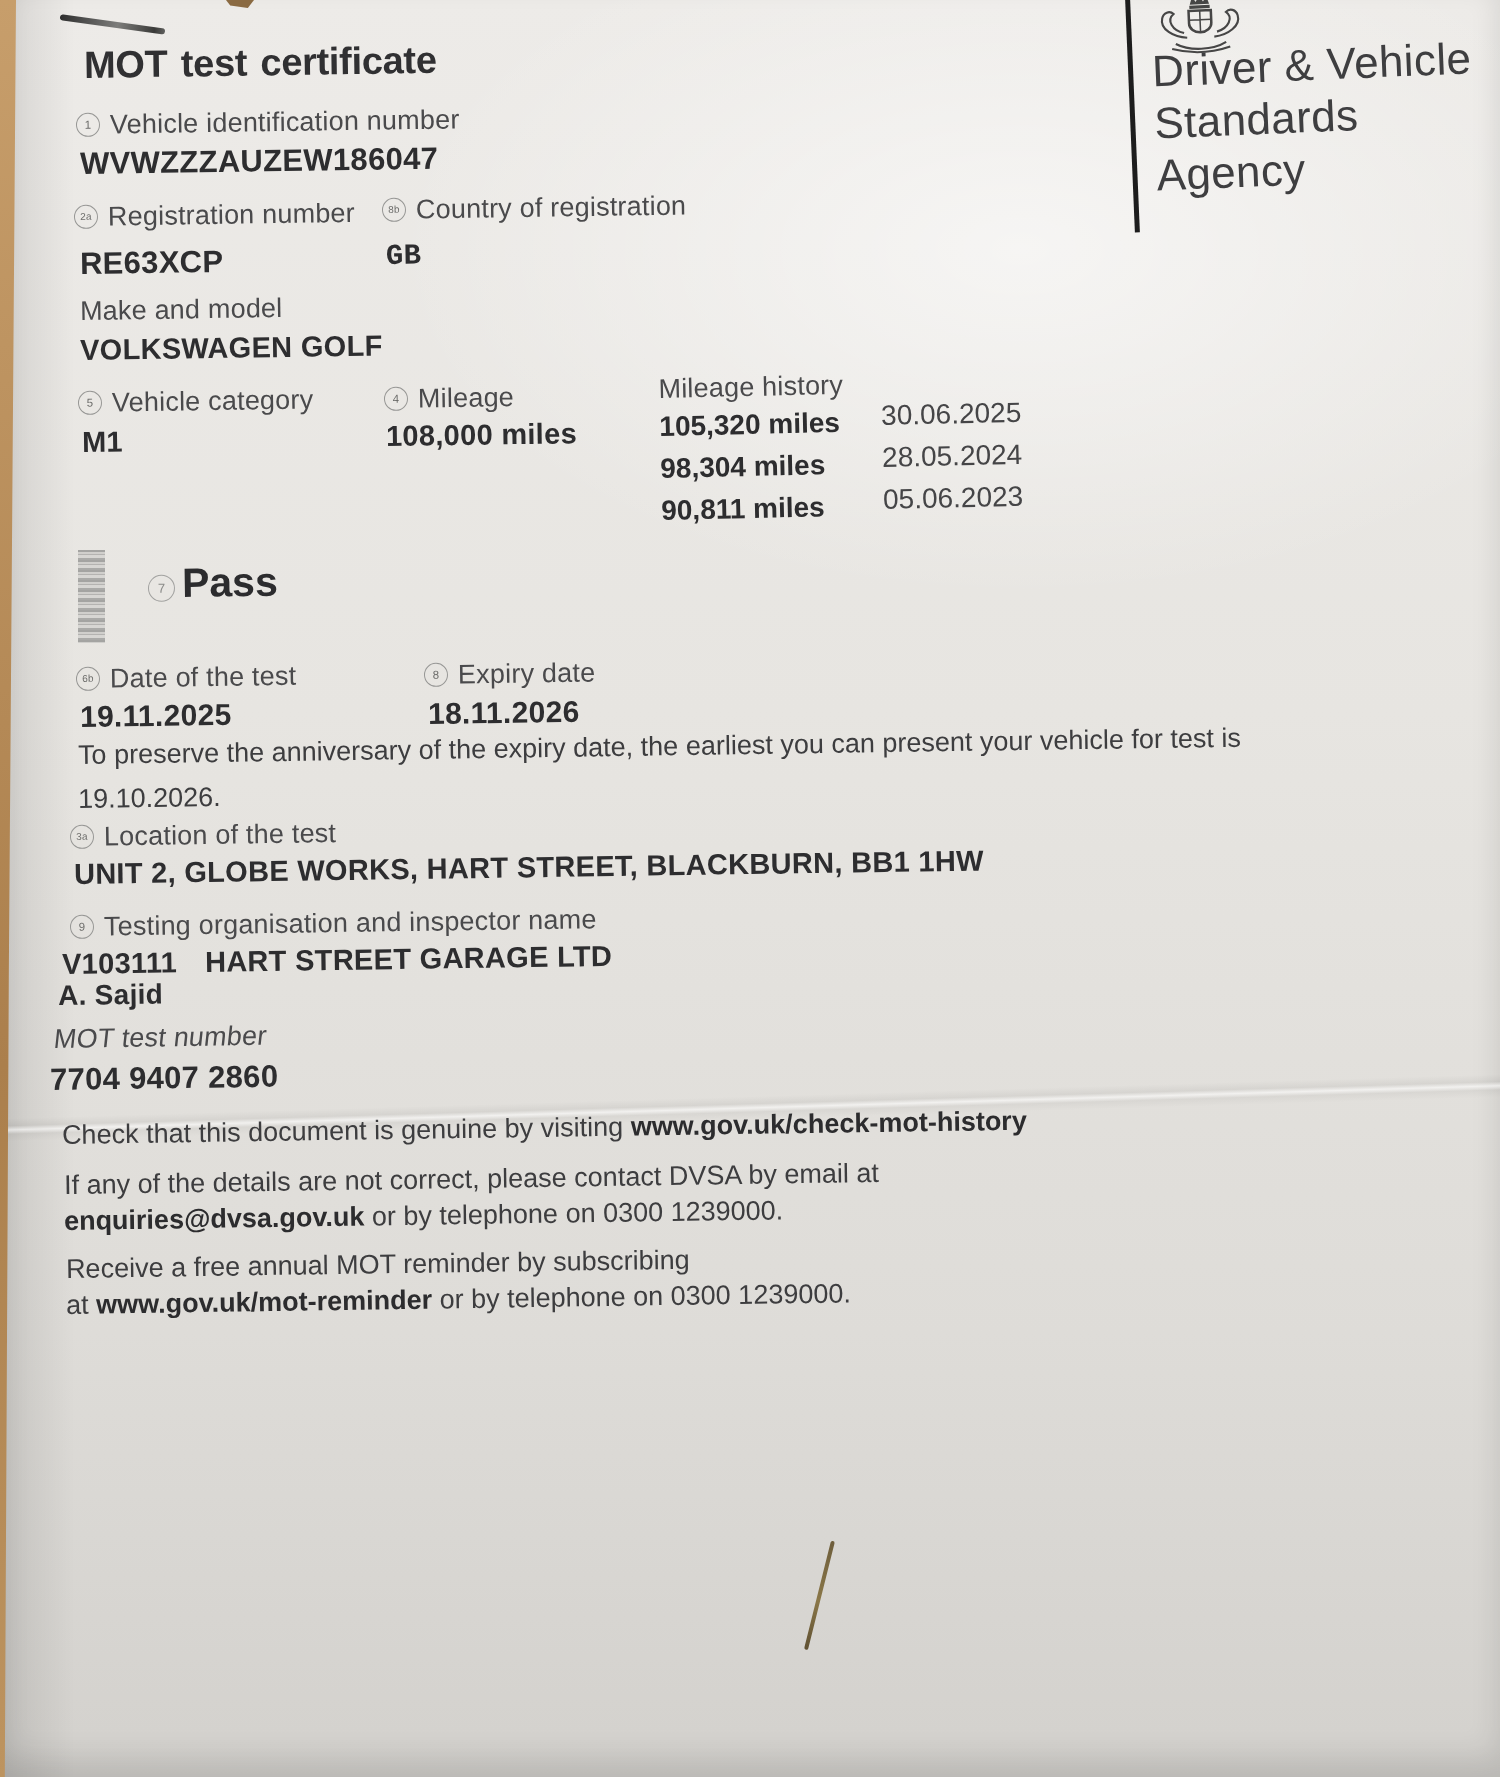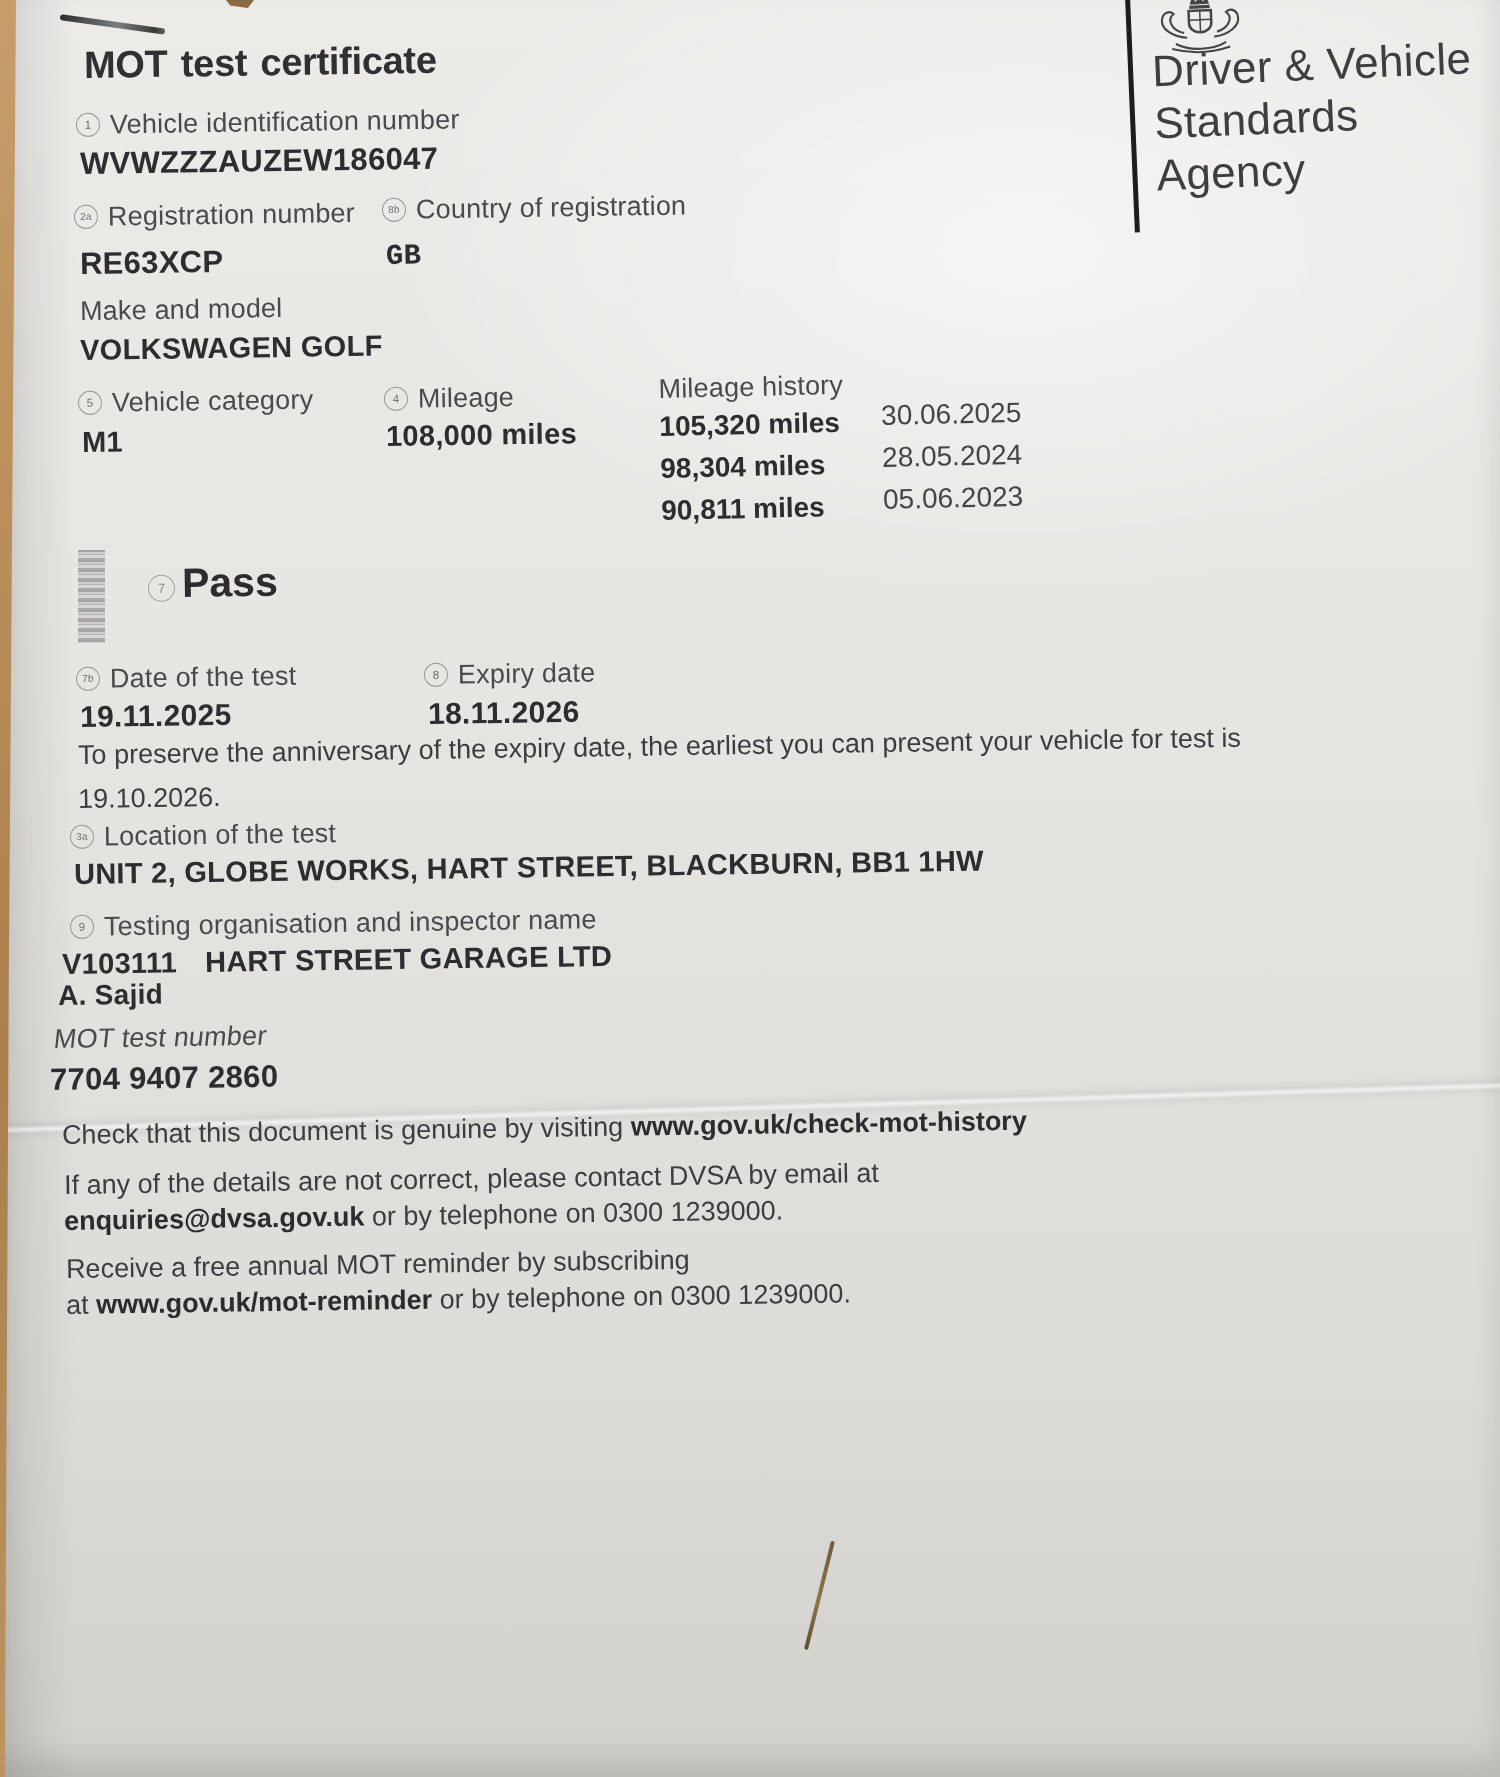--- a/index.html
+++ b/index.html
@@ -113,21 +113,21 @@
       </div>
     </div>
 
     <div class="barcode"></div>
     <div class="abs tilt" style="left:148px;top:576px;">
       <span class="num" style="width:25px;height:25px;font-size:13px;border-color:#a2a2a0;color:#8b8b89;">7</span>
     </div>
     <div class="abs tilt passtxt" style="left:182px;top:560px;">Pass</div>
 
     <div class="abs tilt label" style="left:76px;top:664px;">
-      <span class="num small">7b</span>
+      <span class="num small">6b</span>
       <span>Date of the test</span>
     </div>
     <div class="abs tilt value" style="left:80px;top:700px;font-size:30px;">19.11.2025</div>
 
     <div class="abs tilt label" style="left:424px;top:660px;">
       <span class="num">8</span>
       <span>Expiry date</span>
     </div>
     <div class="abs tilt value" style="left:428px;top:697px;font-size:30px;">18.11.2026</div>
 

